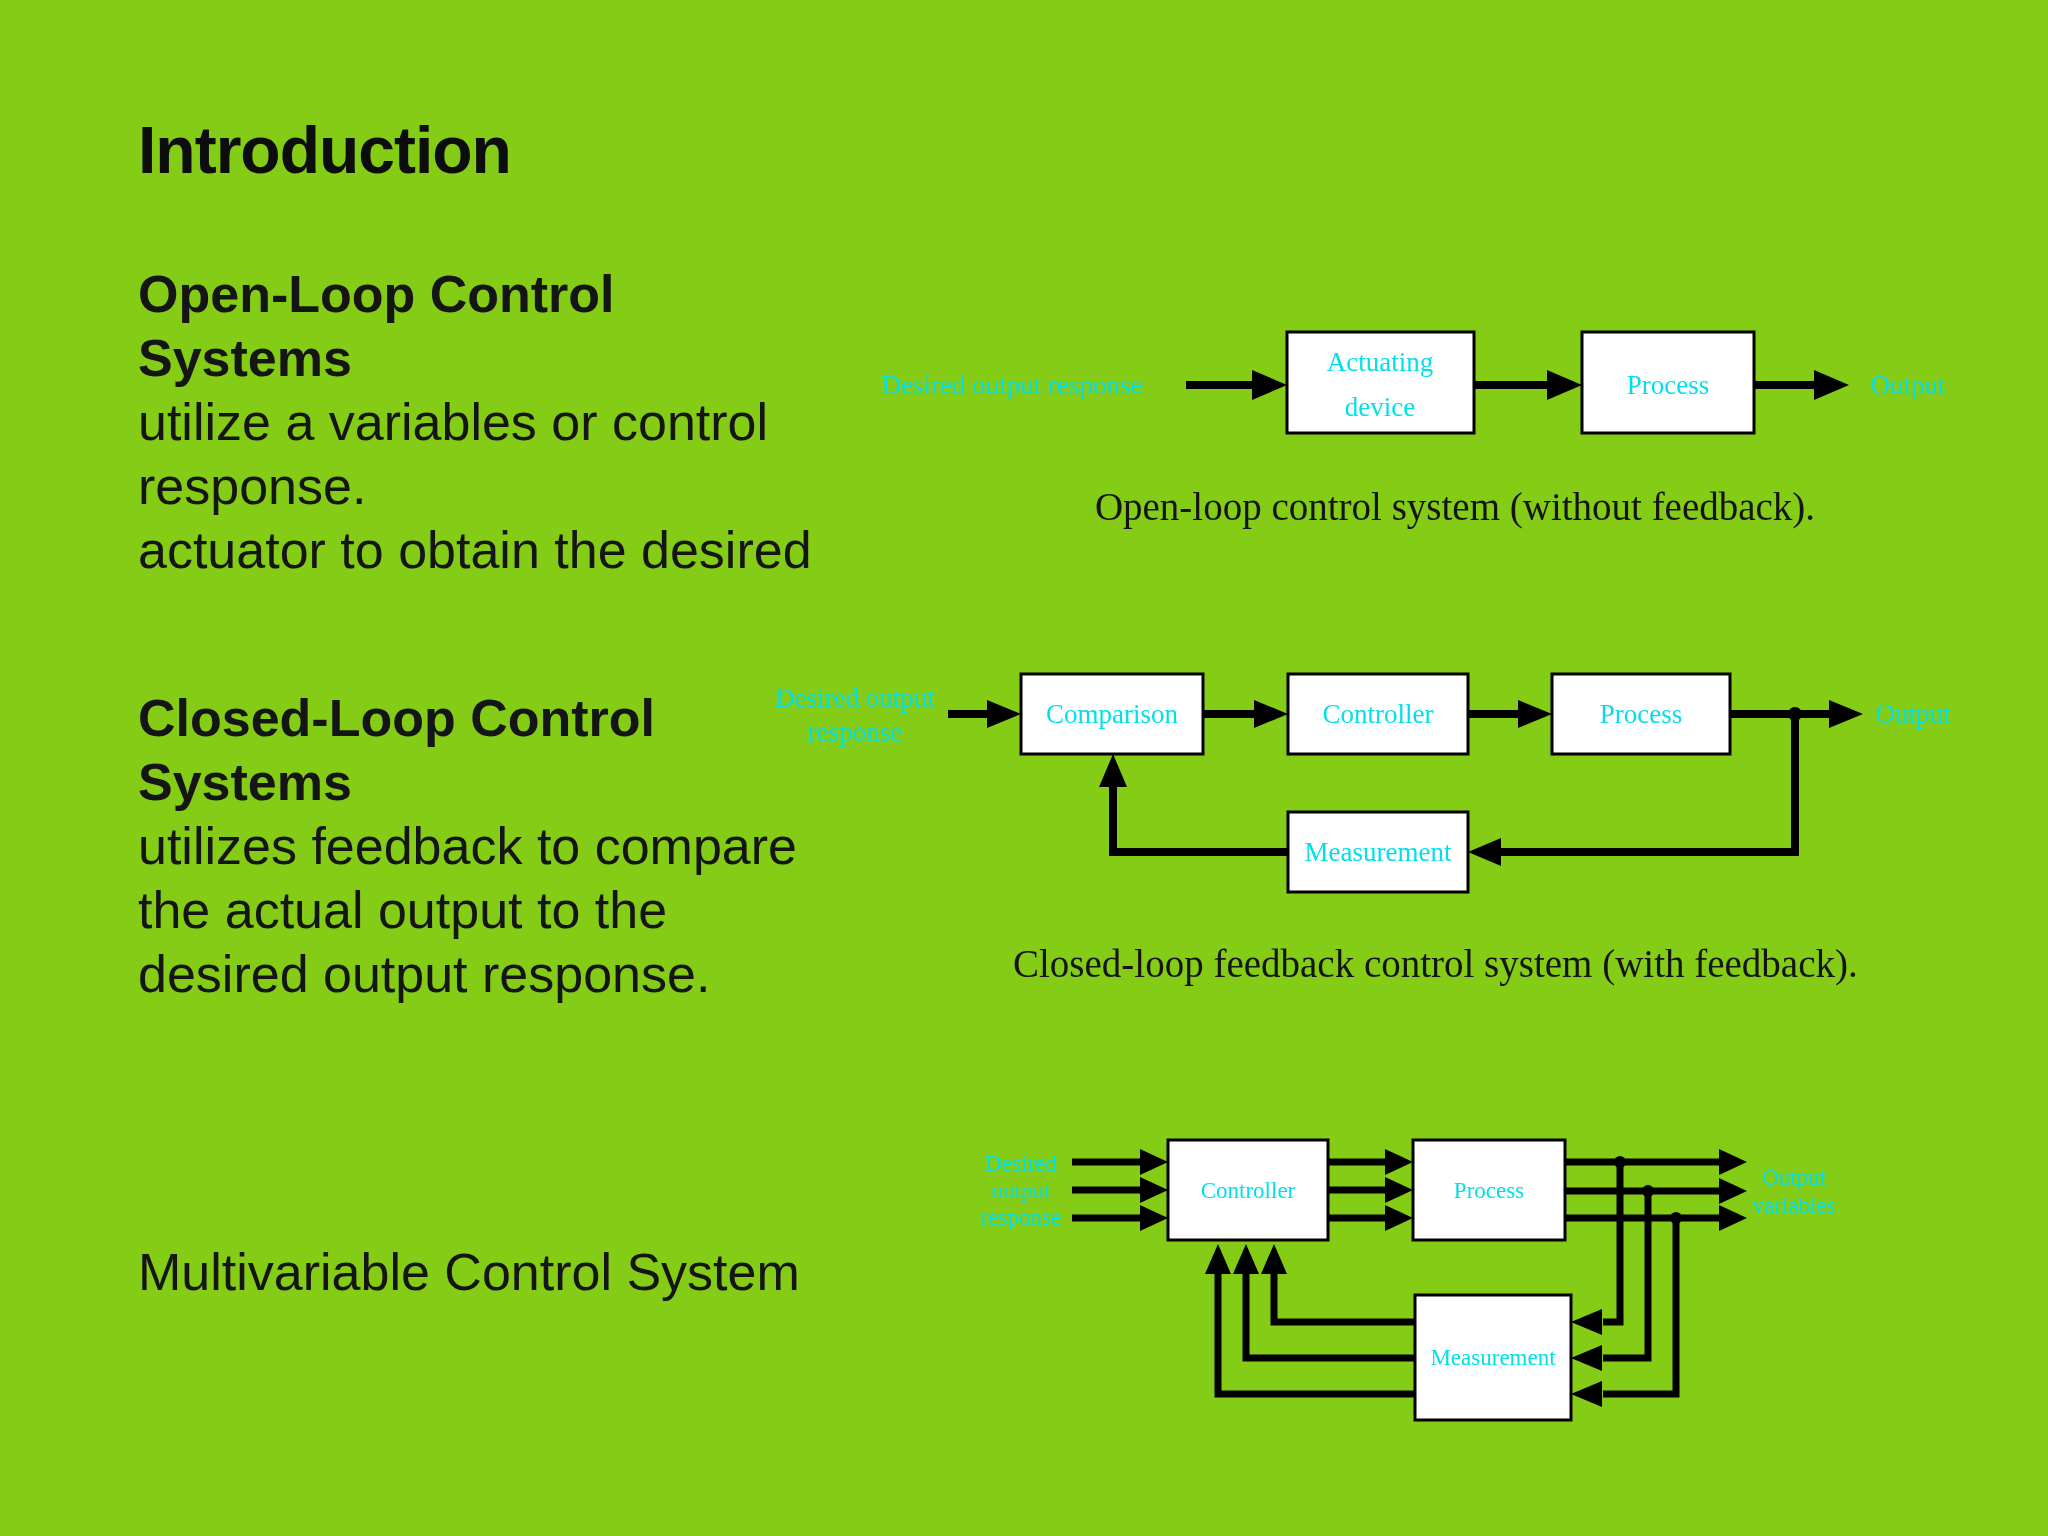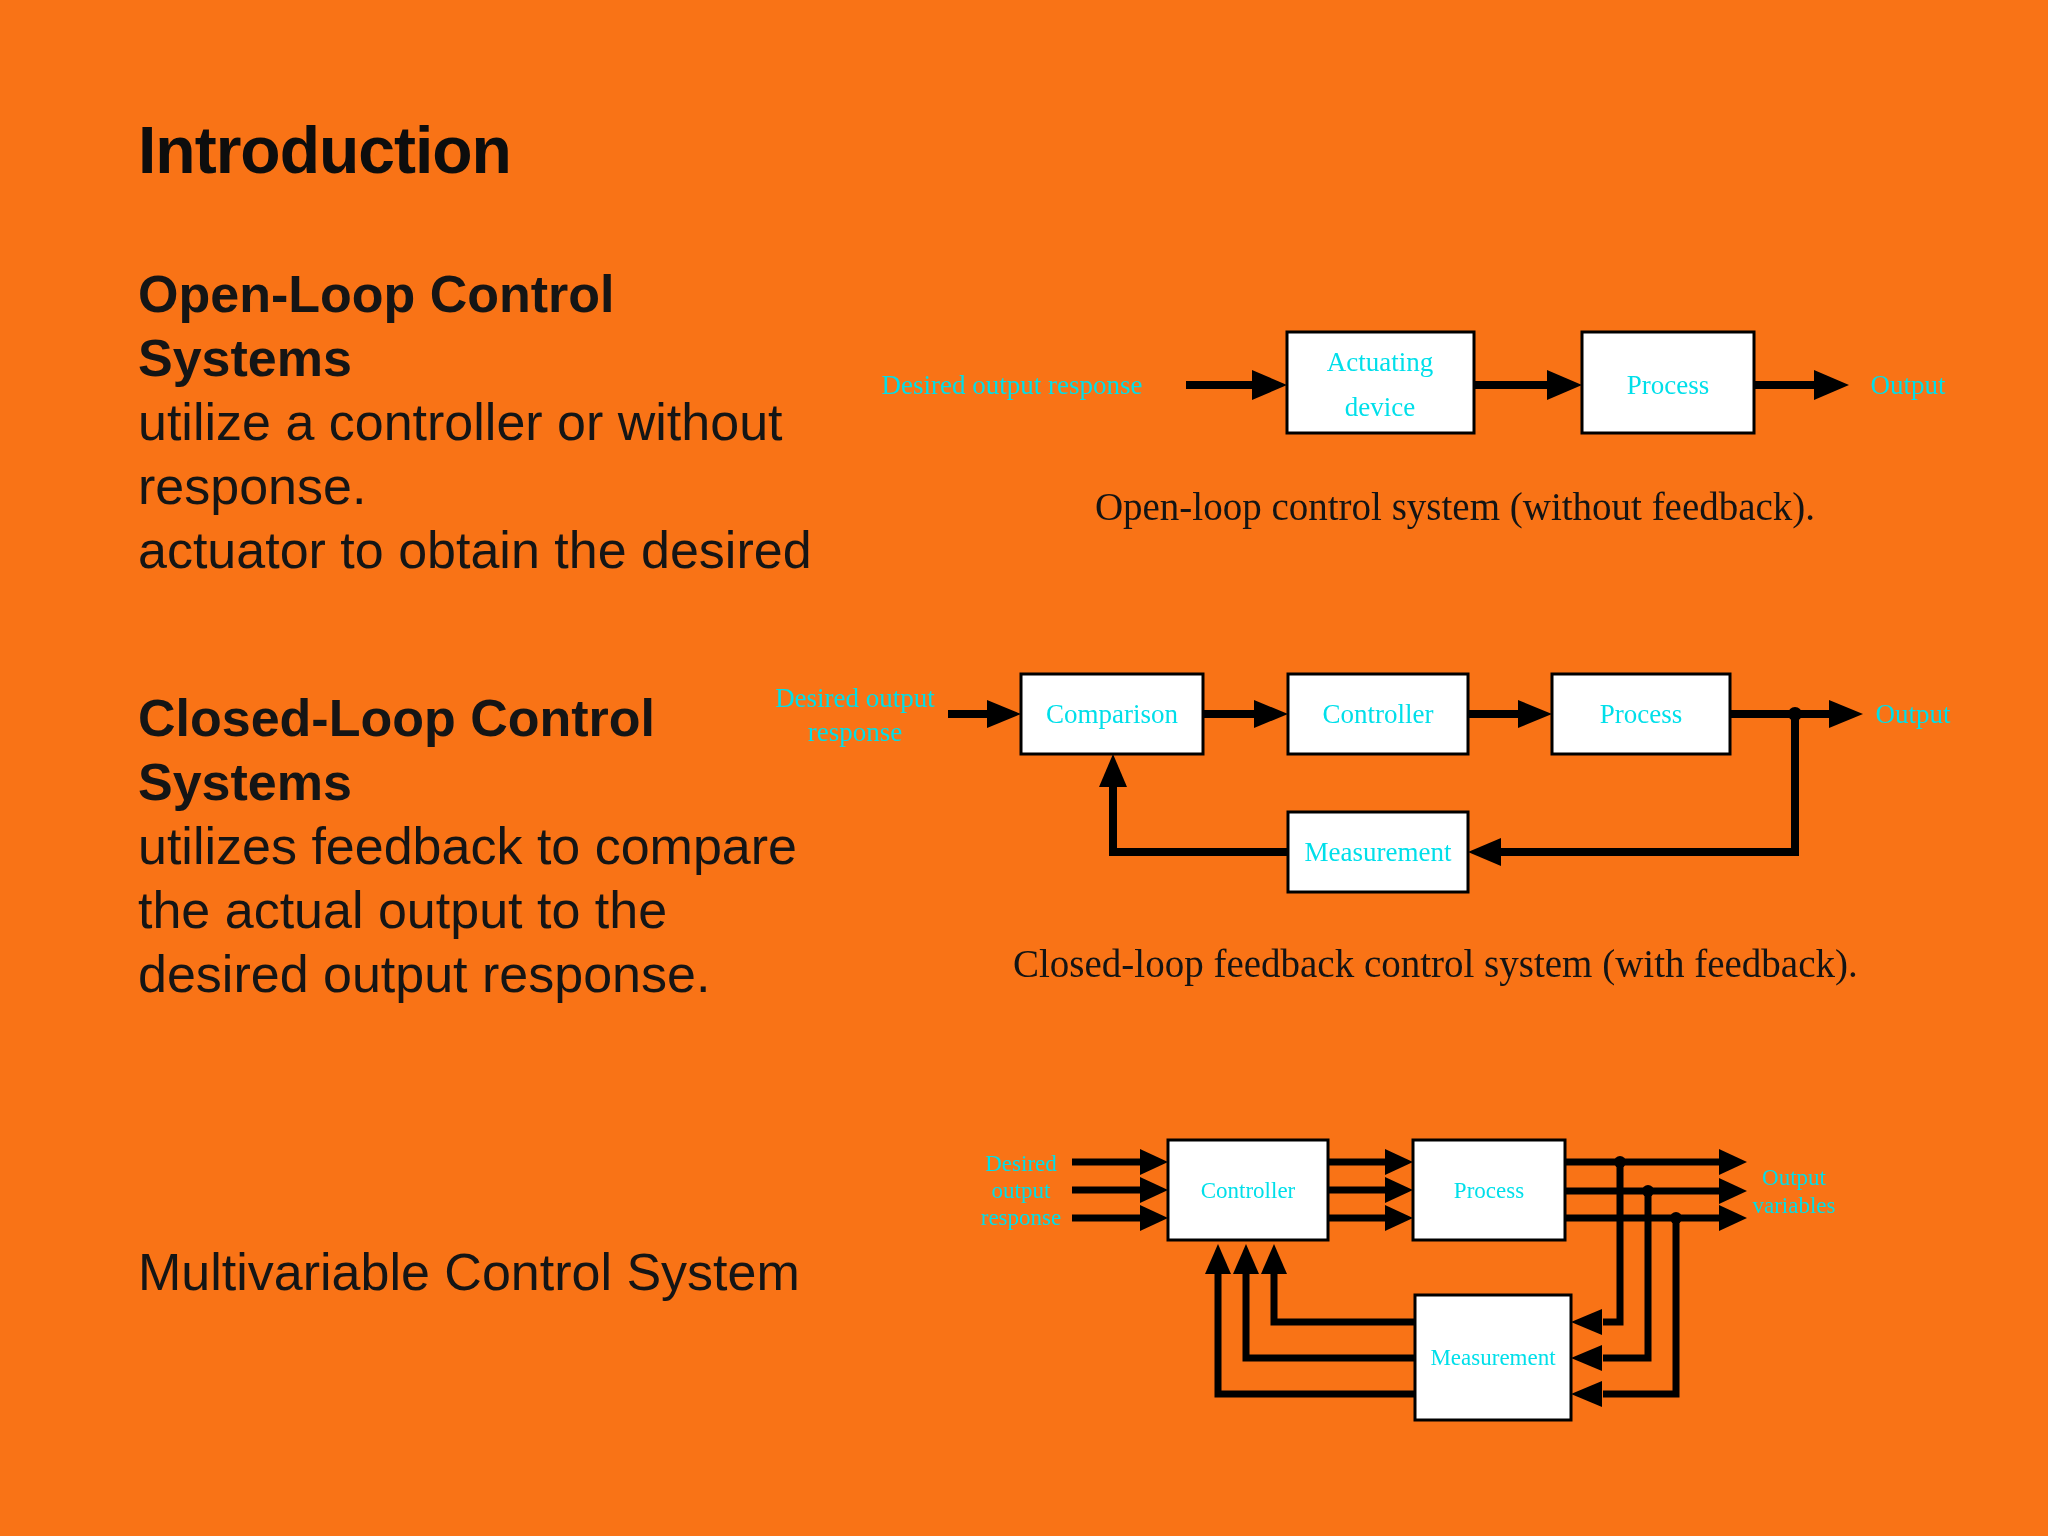--- a/index.html
+++ b/index.html
@@ -1,17 +1,17 @@
 <!DOCTYPE html>
 <html><head>
 <meta charset="utf-8">
 <style>
   html,body{margin:0;padding:0;background:#888;}
   #slide{
-    position:relative;width:2048px;height:1536px;background:#f97316;
+    position:relative;width:2048px;height:1536px;background:#84cc16;
     overflow:hidden;font-family:"Liberation Sans",sans-serif;color:#111;
   }
   .abs{position:absolute;}
   #title{
     left:138px;top:112px;font-size:66px;font-weight:800;letter-spacing:-1px;color:#0d0d0d;
   }
   .section{left:138px;width:700px;font-size:52px;line-height:64px;color:#151515;}
   .sec-heading{font-weight:700;}
   #section-1{top:262px;}
   #section-2{top:686px;}
@@ -34,21 +34,21 @@
 </style>
 </head>
 <body>
 
 <div id="slide">
 
   <div id="title" class="abs">Introduction</div>
 
   <div id="section-1" class="abs section">
     <div class="sec-heading">Open-Loop Control Systems</div>
-    <div>utilize a controller or without</div>
+    <div>utilize a variables or control</div>
     <div>response.</div>
     <div>actuator to obtain the desired</div>
   </div>
 
   <div id="section-2" class="abs section">
     <div class="sec-heading">Closed-Loop Control Systems</div>
     <div>utilizes feedback to compare</div>
     <div>the actual output to the</div>
     <div>desired output response.</div>
   </div>

